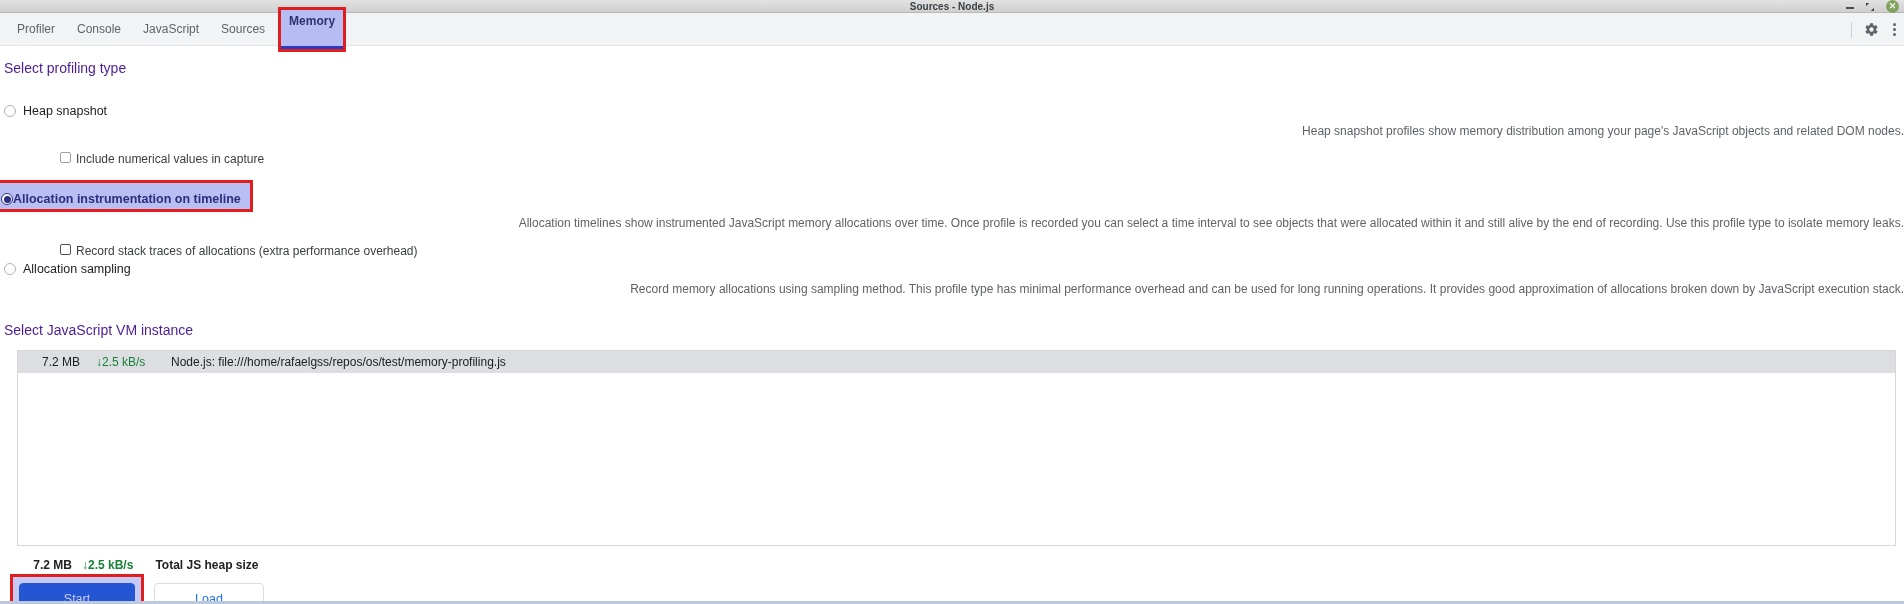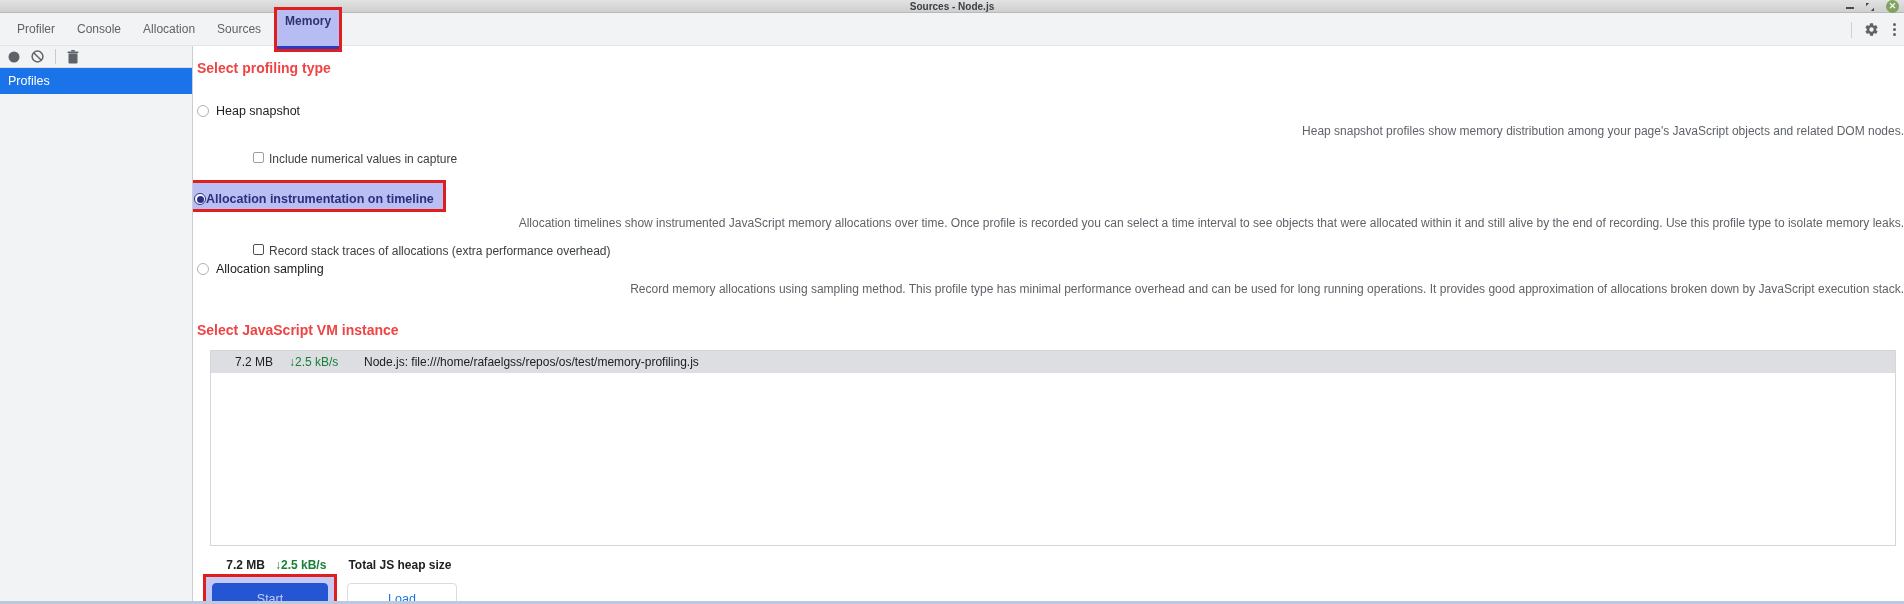--- a/index.html
+++ b/index.html
@@ -52,21 +52,21 @@
     height:22px; border-bottom:1px solid #dadce0; display:flex; align-items:center;
     gap:11px; padding-left:8px; background:#f1f3f4;
   }
   .tb-sep { width:1px; height:15px; background:#c8cbcf; }
   .side-item { height:26px; line-height:26px; padding-left:8px; font-size:12.5px; }
   .side-item.selected { background:#1a73e8; color:#fff; }
   .side-fill { flex:1; }
 
   
   .main { flex:1; background:#fff; padding:14px 0 0 4px; overflow:hidden; }
-  h2.sec { font-size:14px; font-weight:700; color:#ef4444; }
+  h2.sec { font-size:14px; font-weight:400; color:#4c1d95; }
   .opt-row { display:flex; align-items:center; gap:7px; margin-top:28px; }
   .opt-label { font-size:12.5px; color:#202124; }
   .radio { width:12px; height:12px; min-width:12px; border:1.5px solid #aeb3b8; border-radius:50%; background:#fff; }
   .radio.selected { border-color:#2a2f85; position:relative; }
   .radio.selected::after { content:""; position:absolute; inset:1.5px; border-radius:50%; background:#2a2f85; }
   .opt-desc { margin:6px 0 0 19px; font-size:12px; color:#5f6368; white-space:nowrap;text-align:right; }
   .cb-row { display:flex; align-items:flex-start; gap:5px; margin:14px 0 0 27px;padding-left:29px; }
   .checkbox { width:11px; height:11px; border:1.5px solid #9aa0a6; border-radius:2px; background:#fff; }
   .checkbox.dark { border-color:#4d5156; }
   .cb-label { font-size:12px; color:#3c4043; }
@@ -115,60 +115,41 @@
           <path d="M9,5.8 L5.8,9 L9,9 Z" fill="#454545"></path>
         </svg>
       </div>
       <div class="win-close">✕</div>
     </div>
   </div>
 
   <div class="tabstrip">
     <div class="tab">Profiler</div>
     <div class="tab">Console</div>
-    <div class="tab">Allocation</div>
+    <div class="tab">JavaScript</div>
     <div class="tab">Sources</div>
     <div class="tab-selected-wrap">
       <div class="tab selected">Memory</div>
     </div>
     <div class="tabstrip-right">
       <div class="ts-sep"></div>
       <div class="gear">
         <svg width="15" height="15" viewBox="0 0 24 24" fill="#5f6368">
           <path d="M19.4 13c.04-.33.06-.66.06-1s-.02-.67-.06-1l2.1-1.65a.5.5 0 0 0 .12-.64l-2-3.46a.5.5 0 0 0-.6-.22l-2.5 1a7.3 7.3 0 0 0-1.7-1L14.5 2.4a.5.5 0 0 0-.5-.4h-4a.5.5 0 0 0-.5.42l-.32 2.63c-.62.26-1.18.6-1.7 1l-2.5-1a.5.5 0 0 0-.6.22l-2 3.46a.5.5 0 0 0 .12.64L4.6 11c-.04.33-.06.66-.06 1s.02.67.06 1l-2.1 1.65a.5.5 0 0 0-.12.64l2 3.46c.13.22.39.3.6.22l2.5-1c.52.4 1.08.74 1.7 1l.32 2.63c.03.24.24.42.5.42h4c.25 0 .47-.18.5-.42l.32-2.63a7.3 7.3 0 0 0 1.7-1l2.5 1c.22.08.47 0 .6-.22l2-3.46a.5.5 0 0 0-.12-.64L19.4 13zM12 15.5A3.5 3.5 0 1 1 12 8.5a3.5 3.5 0 0 1 0 7z"></path>
         </svg>
       </div>
       <div class="kebab">
           <i></i>
           <i></i>
           <i></i>
         </div>
     </div>
   </div>
 
   <div class="split">
-    <div class="sidebar">
-      <div class="side-toolbar">
-        <svg width="12" height="12" viewBox="0 0 12 12">
-          <circle cx="6" cy="6" r="5.5" fill="#5f6368"></circle>
-        </svg>
-        <svg width="13" height="13" viewBox="0 0 14 14">
-          <circle cx="7" cy="7" r="5.8" fill="none" stroke="#5f6368" stroke-width="1.6"></circle>
-          <line x1="2.9" y1="2.9" x2="11.1" y2="11.1" stroke="#5f6368" stroke-width="1.6"></line>
-        </svg>
-        <div class="tb-sep"></div>
-        <svg width="12" height="14" viewBox="0 0 12 14">
-          <rect x="1.5" y="3.5" width="9" height="10" rx="1.2" fill="#5f6368"></rect>
-          <rect x="0.5" y="1.6" width="11" height="1.7" rx="0.8" fill="#5f6368"></rect>
-          <rect x="4" y="0" width="4" height="1.6" rx="0.8" fill="#5f6368"></rect>
-        </svg>
-      </div>
-      <div class="side-item selected">Profiles</div>
-      <div class="side-fill"></div>
-    </div>
 
     <div class="main">
       <h2 class="sec">Select profiling type</h2>
 
       <div class="opt-row">
         <div class="radio"></div>
         <span class="opt-label">Heap snapshot</span>
       </div>
       <div class="opt-desc">Heap snapshot profiles show memory distribution among your page's JavaScript objects and related DOM nodes.</div>
       <div class="cb-row">

